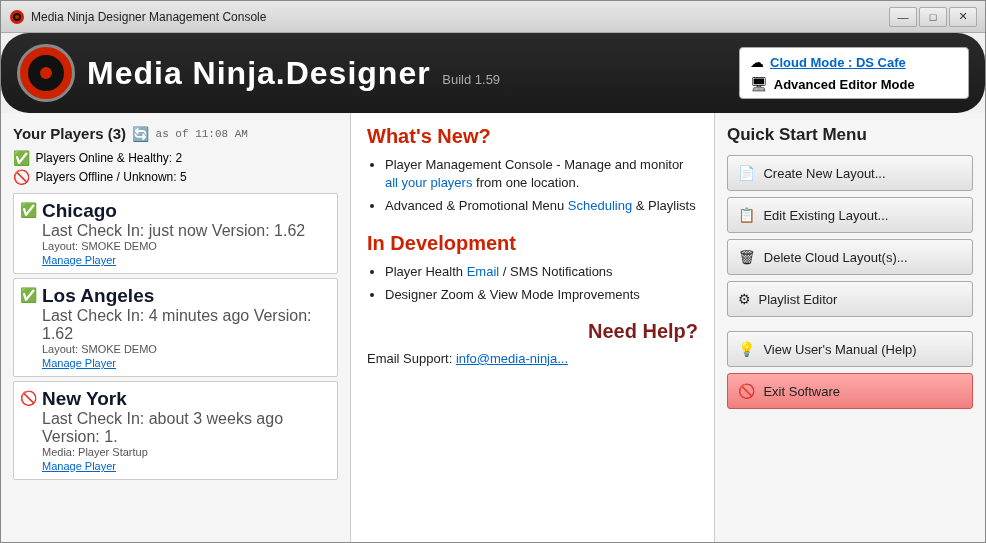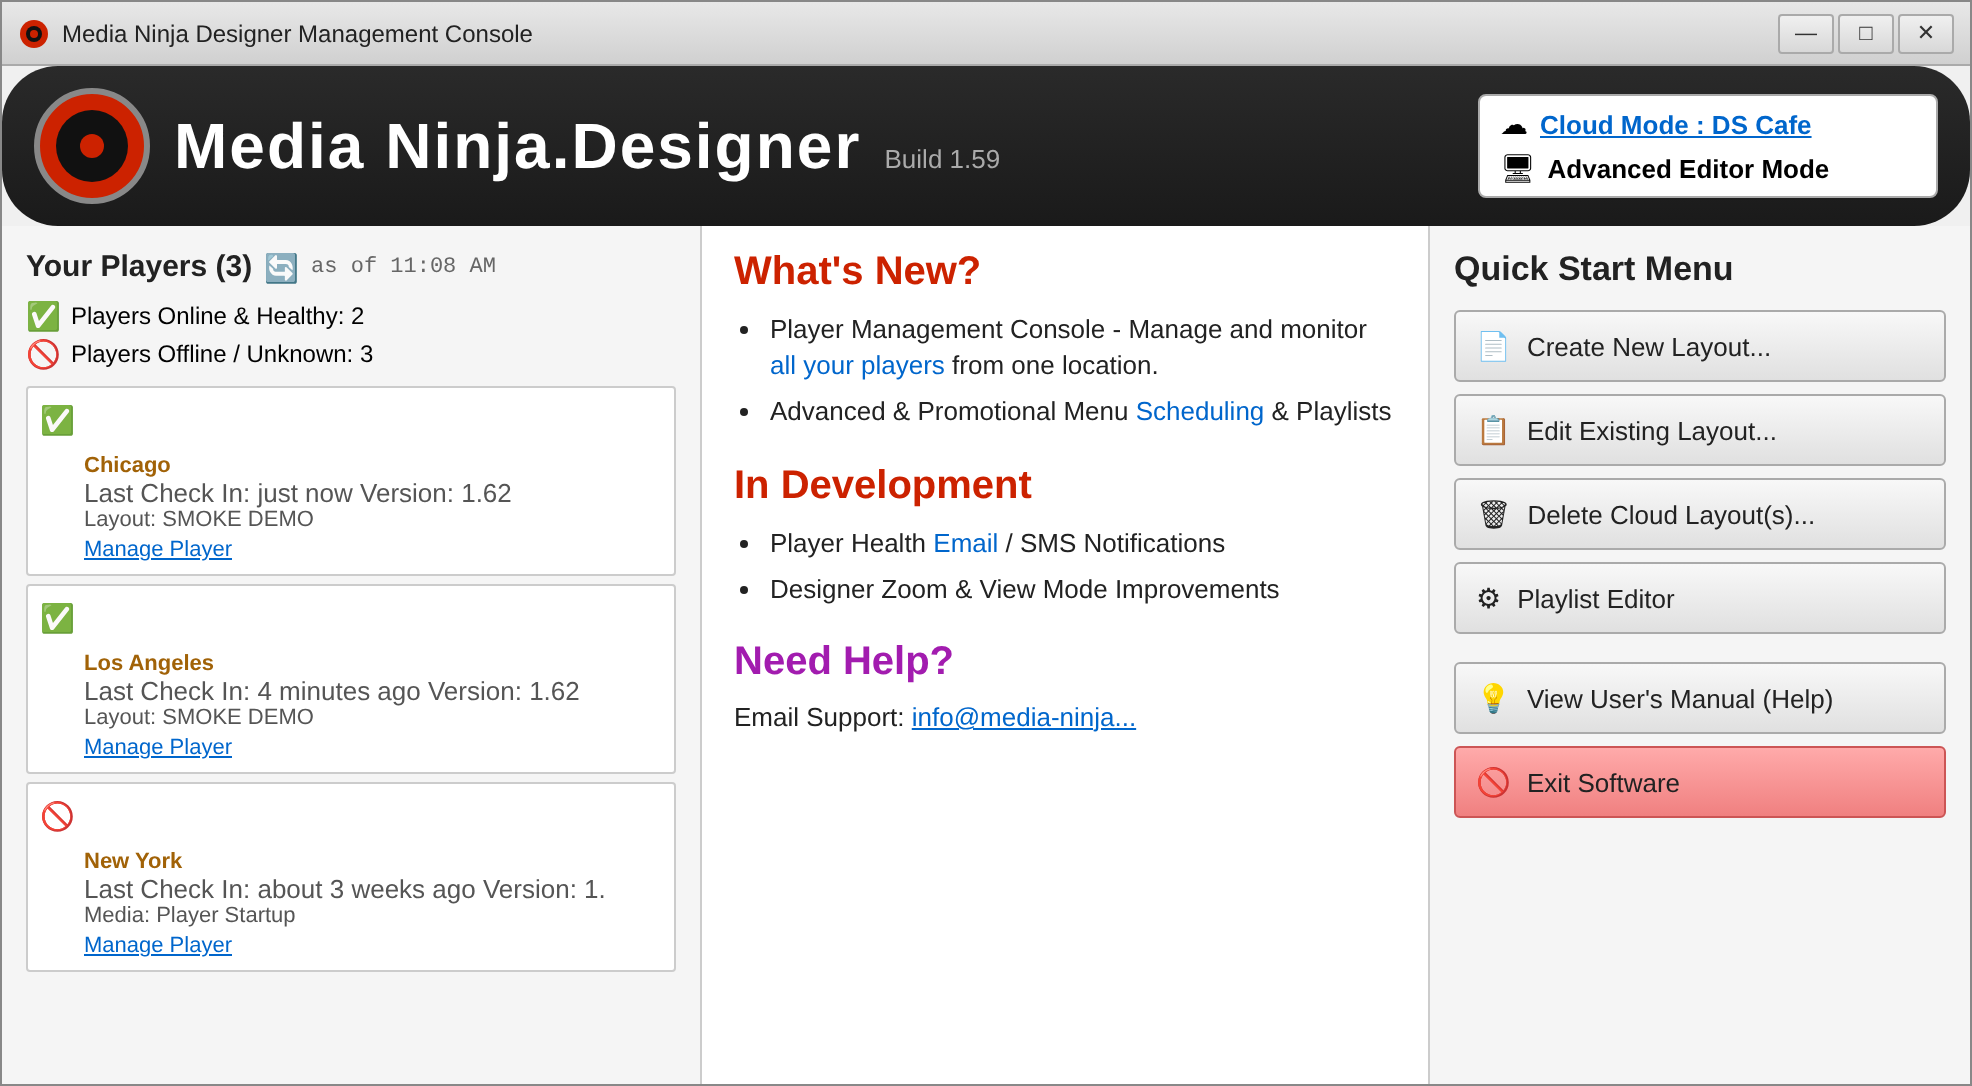--- a/index.html
+++ b/index.html
@@ -199,26 +199,25 @@
     .player-card-icon {
       position: absolute;
       left: 6px;
       top: 8px;
       font-size: 14px;
     }
     .player-card-icon.green { color: #22aa22; }
     .player-card-icon.red { color: #cc2222; }
     .player-name {
       font-weight: bold;
-      font-size: 11px;
-      color: #a16207;
-      margin-top: 27px;
+      font-size: 19px;
+      color: #0f172a;
     }
     .player-info {
-      font-size: 13px;
+      font-size: 16px;
       color: #555;
     }
     .player-layout {
       font-size: 11px;
       color: #555;
     }
     .manage-link {
       font-size: 11px;
       color: #0066cc;
       text-decoration: underline;
@@ -262,22 +261,23 @@
     }
     .in-dev-list li {
       margin-bottom: 5px;
       font-size: 13px;
       color: #222;
       line-height: 1.4;
     }
     .need-help-title {
       font-size: 20px;
       font-weight: bold;
-      color: #a21caf;
+      color: #7f1d1d;
       margin-bottom: 8px;
+      text-align: right;
     }
     .need-help-text {
       font-size: 13px;
       color: #222;
     }
 
     
     .right-panel {
       width: 270px;
       padding: 12px;
@@ -371,21 +371,21 @@
       <span class="players-title">Your Players (3)</span>
       <span class="refresh-icon">🔄</span>
       <span class="as-of">as of 11:08 AM</span>
     </div>
     <div class="status-row">
       <span class="status-icon-green">✅</span>
       <span>Players Online &amp; Healthy: 2</span>
     </div>
     <div class="status-row">
       <span class="status-icon-red">🚫</span>
-      <span>Players Offline / Unknown: 3</span>
+      <span>Players Offline / Unknown: 5</span>
     </div>
     <div class="players-list">
 
     <div class="player-card"><span class="player-card-icon green">✅</span><div class="player-name">Chicago</div><div class="player-info">Last Check In: just now   Version: 1.62</div><div class="player-layout">Layout: SMOKE DEMO</div><a class="manage-link" href="#">Manage Player</a></div>
         <div class="player-card"><span class="player-card-icon green">✅</span><div class="player-name">Los Angeles</div><div class="player-info">Last Check In: 4 minutes ago   Version: 1.62</div><div class="player-layout">Layout: SMOKE DEMO</div><a class="manage-link" href="#">Manage Player</a></div>
         <div class="player-card"><span class="player-card-icon red">🚫</span><div class="player-name">New York</div><div class="player-info">Last Check In: about 3 weeks ago   Version: 1.</div><div class="player-layout">Media: Player Startup</div><a class="manage-link" href="#">Manage Player</a></div>
       </div>
   </div>
 
   <div class="center-panel">

